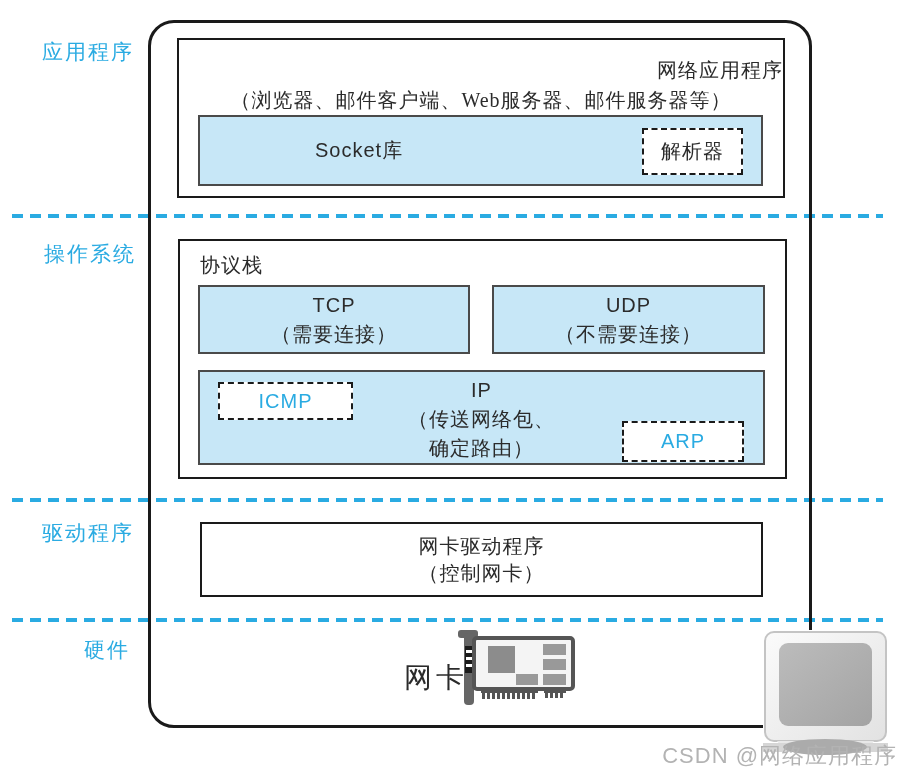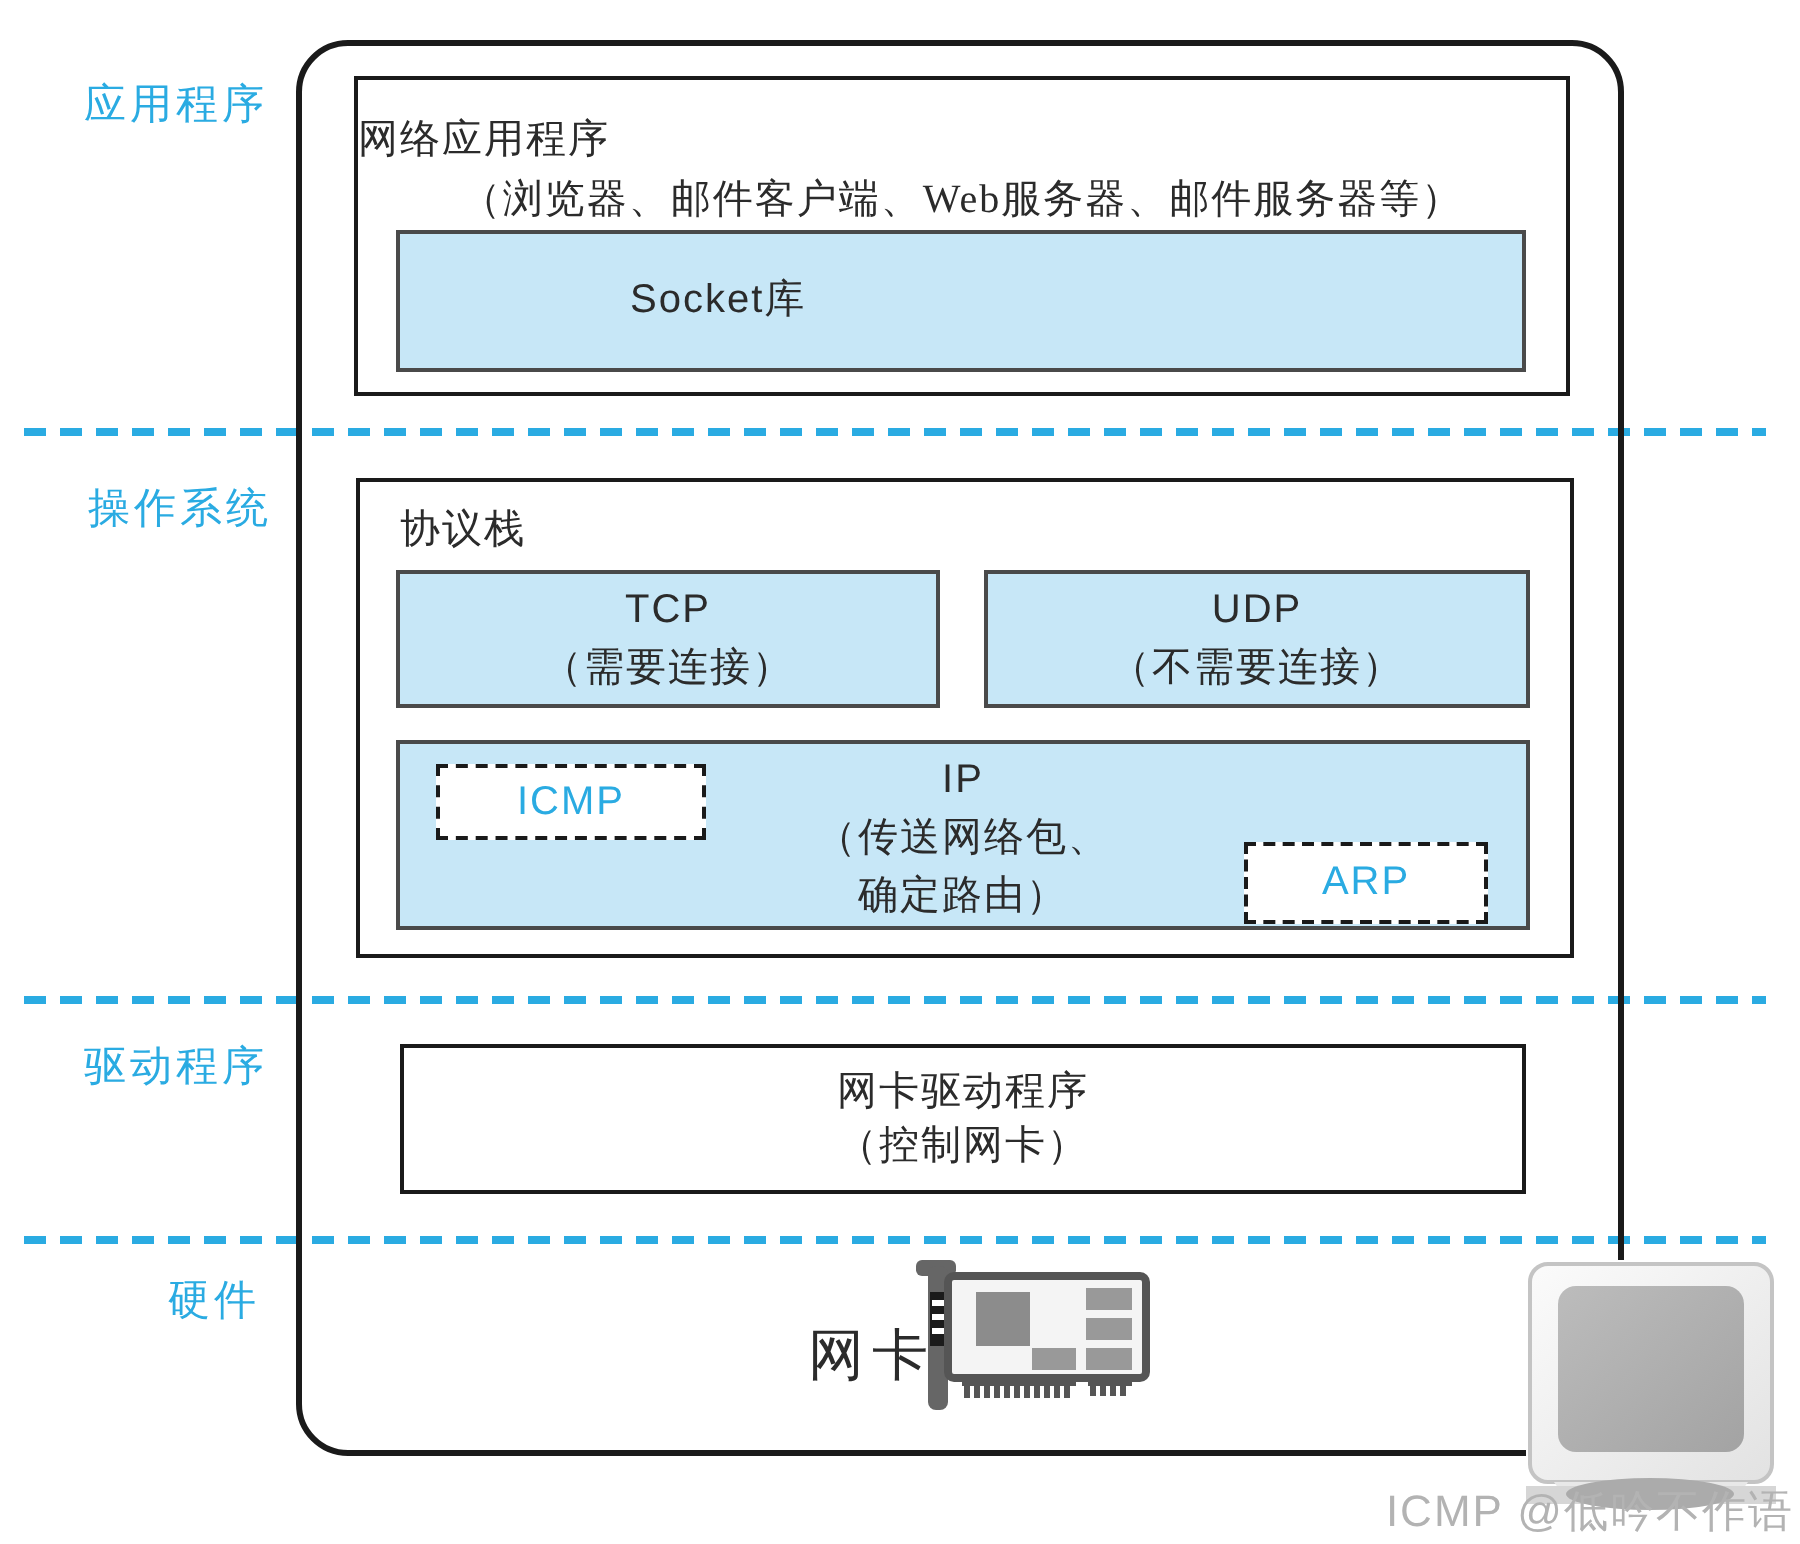--- a/index.html
+++ b/index.html
@@ -18,21 +18,21 @@
   .layer-label{color:#2aabe2;font-size:21px;letter-spacing:2px;z-index:3;white-space:nowrap;}
   .lbl-app{left:42px;top:38px;} .lbl-os{left:44px;top:240px;}
   .lbl-drv{left:42px;top:519px;} .lbl-hw{left:84px;top:636px;}
   
   .white-box{background:#ffffff;border:2px solid #1a1a1a;z-index:3;}
   .blue-box{background:#c7e7f7;border:2px solid #4a4a4a;z-index:3;}
   .dashed-box{background:#ffffff;border:2px dashed #1a1a1a;z-index:4;}
   .box-text{font-size:20px;letter-spacing:1px;line-height:29px;text-align:center;white-space:nowrap;}
   
   .app-box{left:177px;top:38px;width:608px;height:160px;}
-  .app-title{left:0;top:16px;width:100%;text-align:left;}
+  .app-title{left:0;top:16px;width:100%;text-align:right;}
   .app-subtitle{left:0;top:46px;width:100%;text-align:center;font-family:Liberation Serif, serif;}
   .socket-bar{left:19px;top:75px;width:565px;height:71px;}
   .socket-label{left:115px;top:0;height:84px;line-height:67px;font-size:20px;letter-spacing:1px;}
   .resolver-box{left:442px;top:11px;width:101px;height:47px;}
   .resolver-box span{display:block;width:100%;height:43px;line-height:43px;text-align:center;font-size:20px;letter-spacing:1px;}
   
   .os-box{left:178px;top:239px;width:609px;height:240px;}
   .stack-title{left:20px;top:10px;font-size:20px;letter-spacing:1px;}
   .tcp-box{left:18px;top:44px;width:272px;height:69px;padding-top:4px;}
   .udp-box{left:312px;top:44px;width:273px;height:69px;padding-top:4px;}
@@ -64,20 +64,23 @@
   <div class="abs dash-line dash-2"></div>
   <div class="abs dash-line dash-3"></div>
 
   <div class="abs outer-rect"></div>
 
   <div class="abs white-box app-box">
     <div class="abs box-text app-title">网络应用程序</div>
     <div class="abs box-text app-subtitle">（浏览器、邮件客户端、Web服务器、邮件服务器等）</div>
     <div class="abs blue-box socket-bar">
       <div class="abs socket-label">Socket库</div>
+      <div class="abs dashed-box resolver-box">
+        <span>解析器</span>
+      </div>
     </div>
   </div>
 
   <div class="abs white-box os-box">
     <div class="abs box-text stack-title">协议栈</div>
 
     <div class="abs blue-box tcp-box">
       <div class="box-text">TCP</div>
       <div class="box-text">（需要连接）</div>
     </div>
@@ -155,15 +158,15 @@
       </linearGradient>
     </defs>
     <rect x="0" y="0" width="125" height="126" fill="#ffffff"></rect>
     <rect x="2" y="2" width="121" height="109" rx="9" fill="url(#mbody)" stroke="#c4c4c4" stroke-width="2"></rect>
     <rect x="16" y="13" width="93" height="83" rx="9" fill="url(#mscr)"></rect>
     <path d="M 14 111 L 111 111 L 104 121 L 21 121 Z" fill="#e8e8e8"></path>
     <rect x="0" y="113" width="125" height="9" fill="#d6d6d6"></rect>
     <ellipse cx="62" cy="117" rx="42" ry="8" fill="#ababab"></ellipse>
   </svg>
 
-  <div class="abs watermark">ICMP @低吟不作语</div>
+  <div class="abs watermark">CSDN @网络应用程序</div>
 
 </div>
 
 </body></html>

